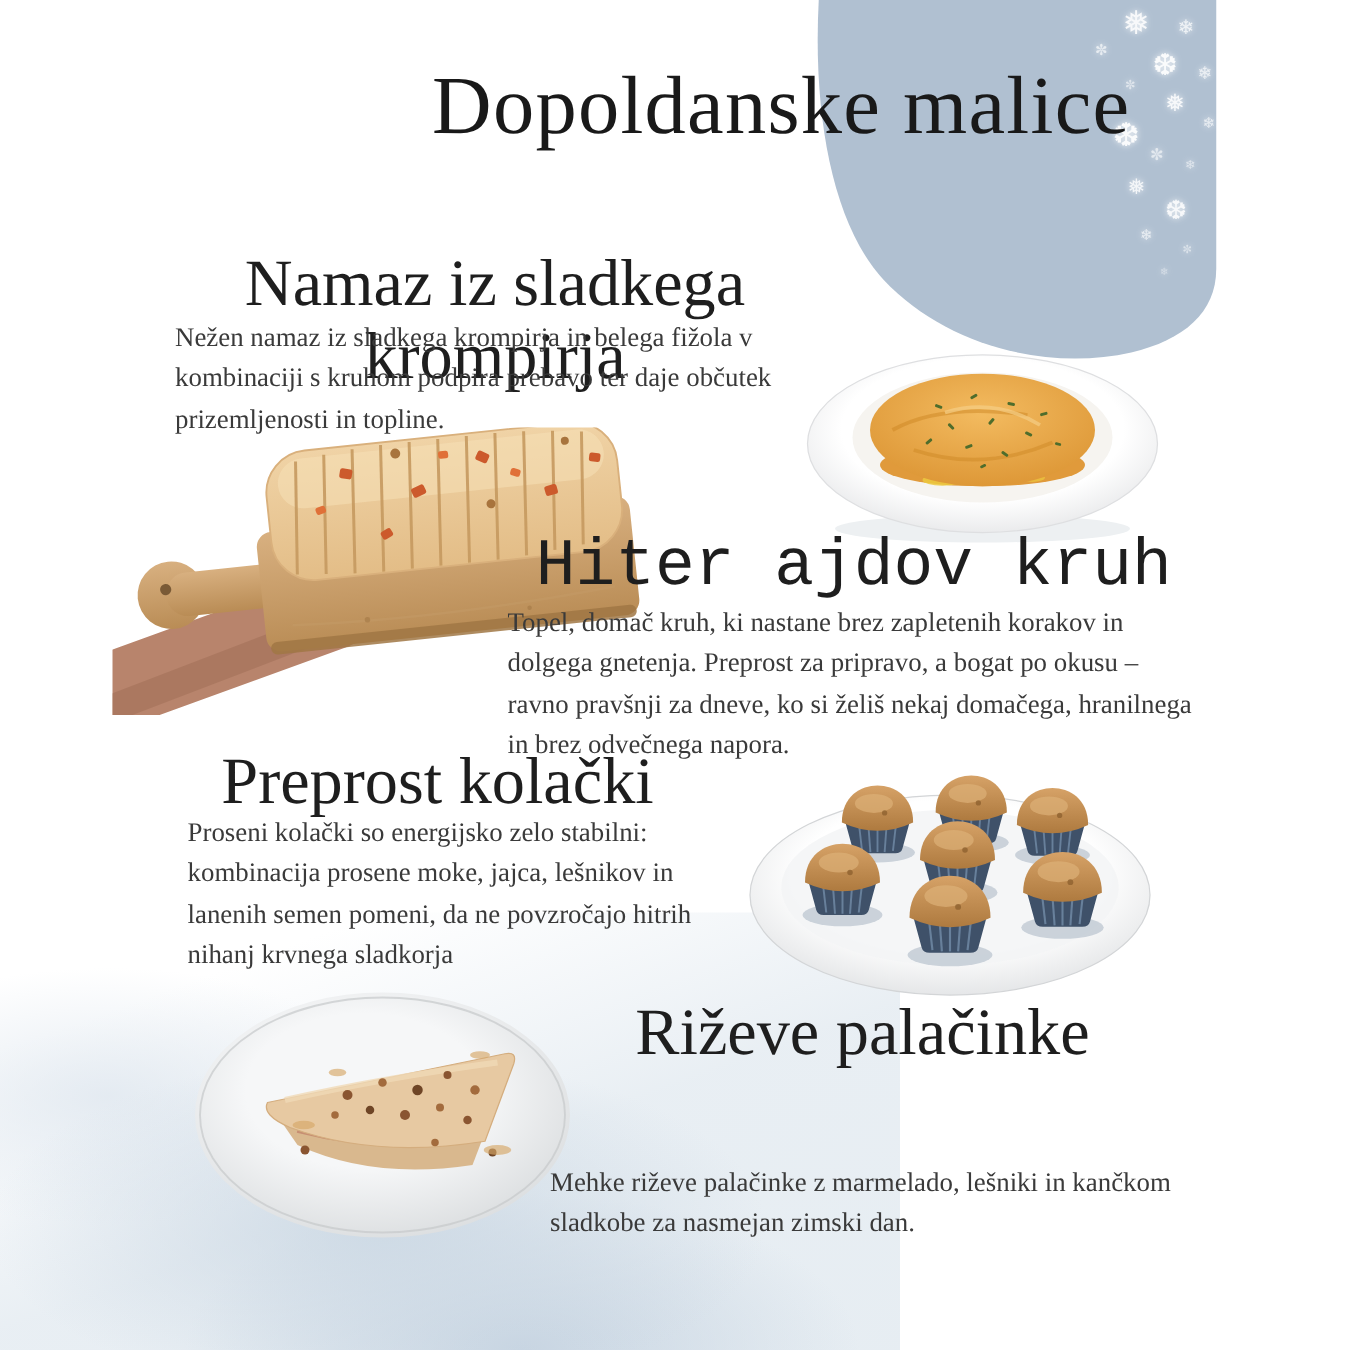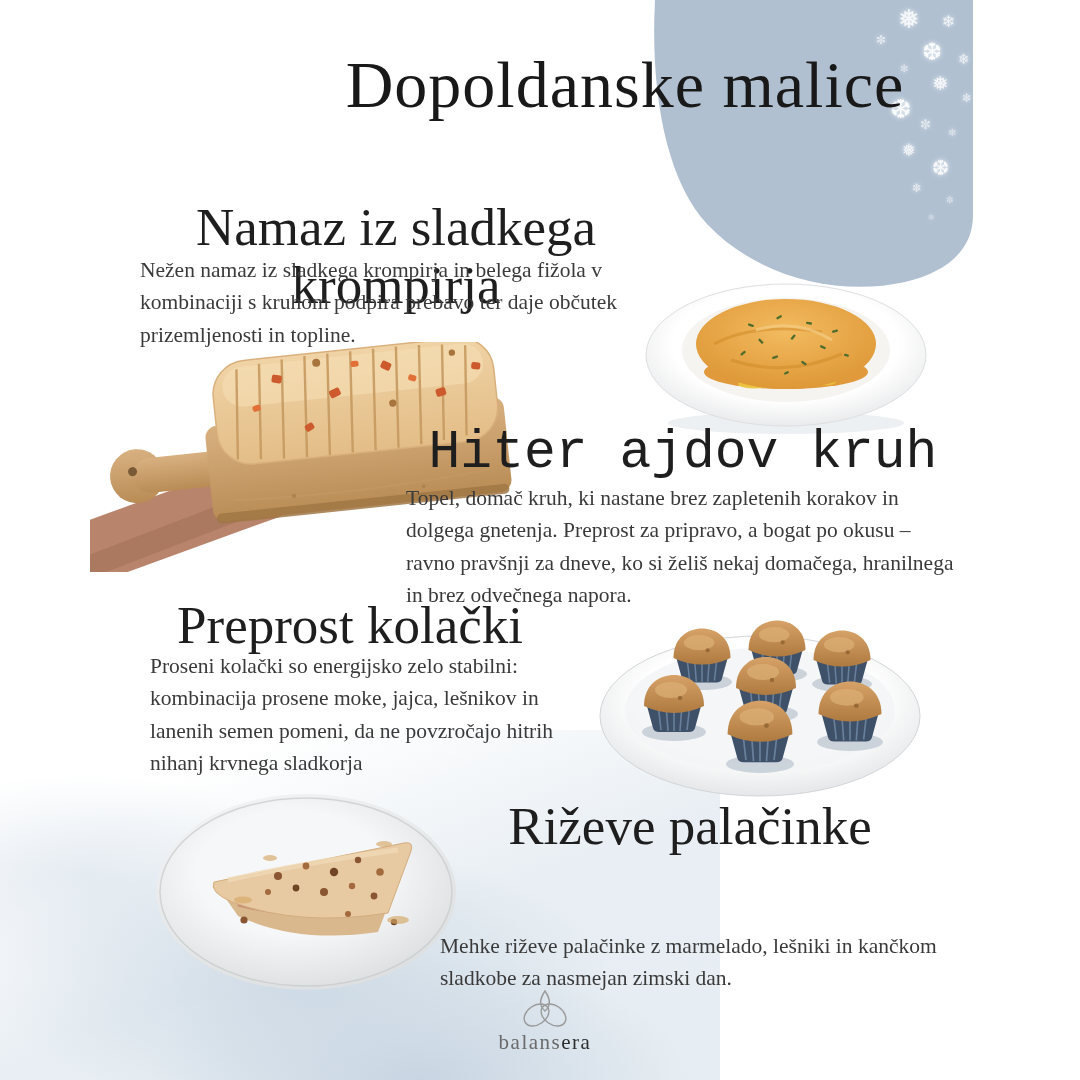--- a/index.html
+++ b/index.html
@@ -240,24 +240,14 @@
       <circle cx="200" cy="134" r="3" fill="#a36b3d"></circle>
     </g>
     <g fill="#d7a868" opacity="0.65">
       <ellipse cx="95" cy="120" rx="9" ry="3.4"></ellipse>
         <ellipse cx="250" cy="140" rx="11" ry="4"></ellipse>
       <ellipse cx="122" cy="78" rx="7" ry="3"></ellipse>
         <ellipse cx="236" cy="64" rx="8" ry="3"></ellipse>
     </g>
   </svg>
 
-  <div id="logo" class="abs">
-    <svg width="52" height="44" viewBox="0 0 52 44" xmlns="http://www.w3.org/2000/svg" style="display:block;margin:0 auto;">
-      <g fill="none" stroke="#9a9a9a" stroke-width="1.4">
-        <ellipse cx="17.5" cy="29" rx="13.5" ry="9.5" transform="rotate(-35 17.5 29)"></ellipse>
-        <ellipse cx="34.5" cy="29" rx="13.5" ry="9.5" transform="rotate(35 34.5 29)"></ellipse>
-        <path d="M26 5 C20.5 13 19.5 19.5 26 25 C32.5 19.5 31.5 13 26 5 Z"></path>
-      </g>
-    </svg>
-    <div class="brand"><span class="pre">balans</span><span class="suf">era</span></div>
-  </div>
 
 </div>
 
 </body></html>

